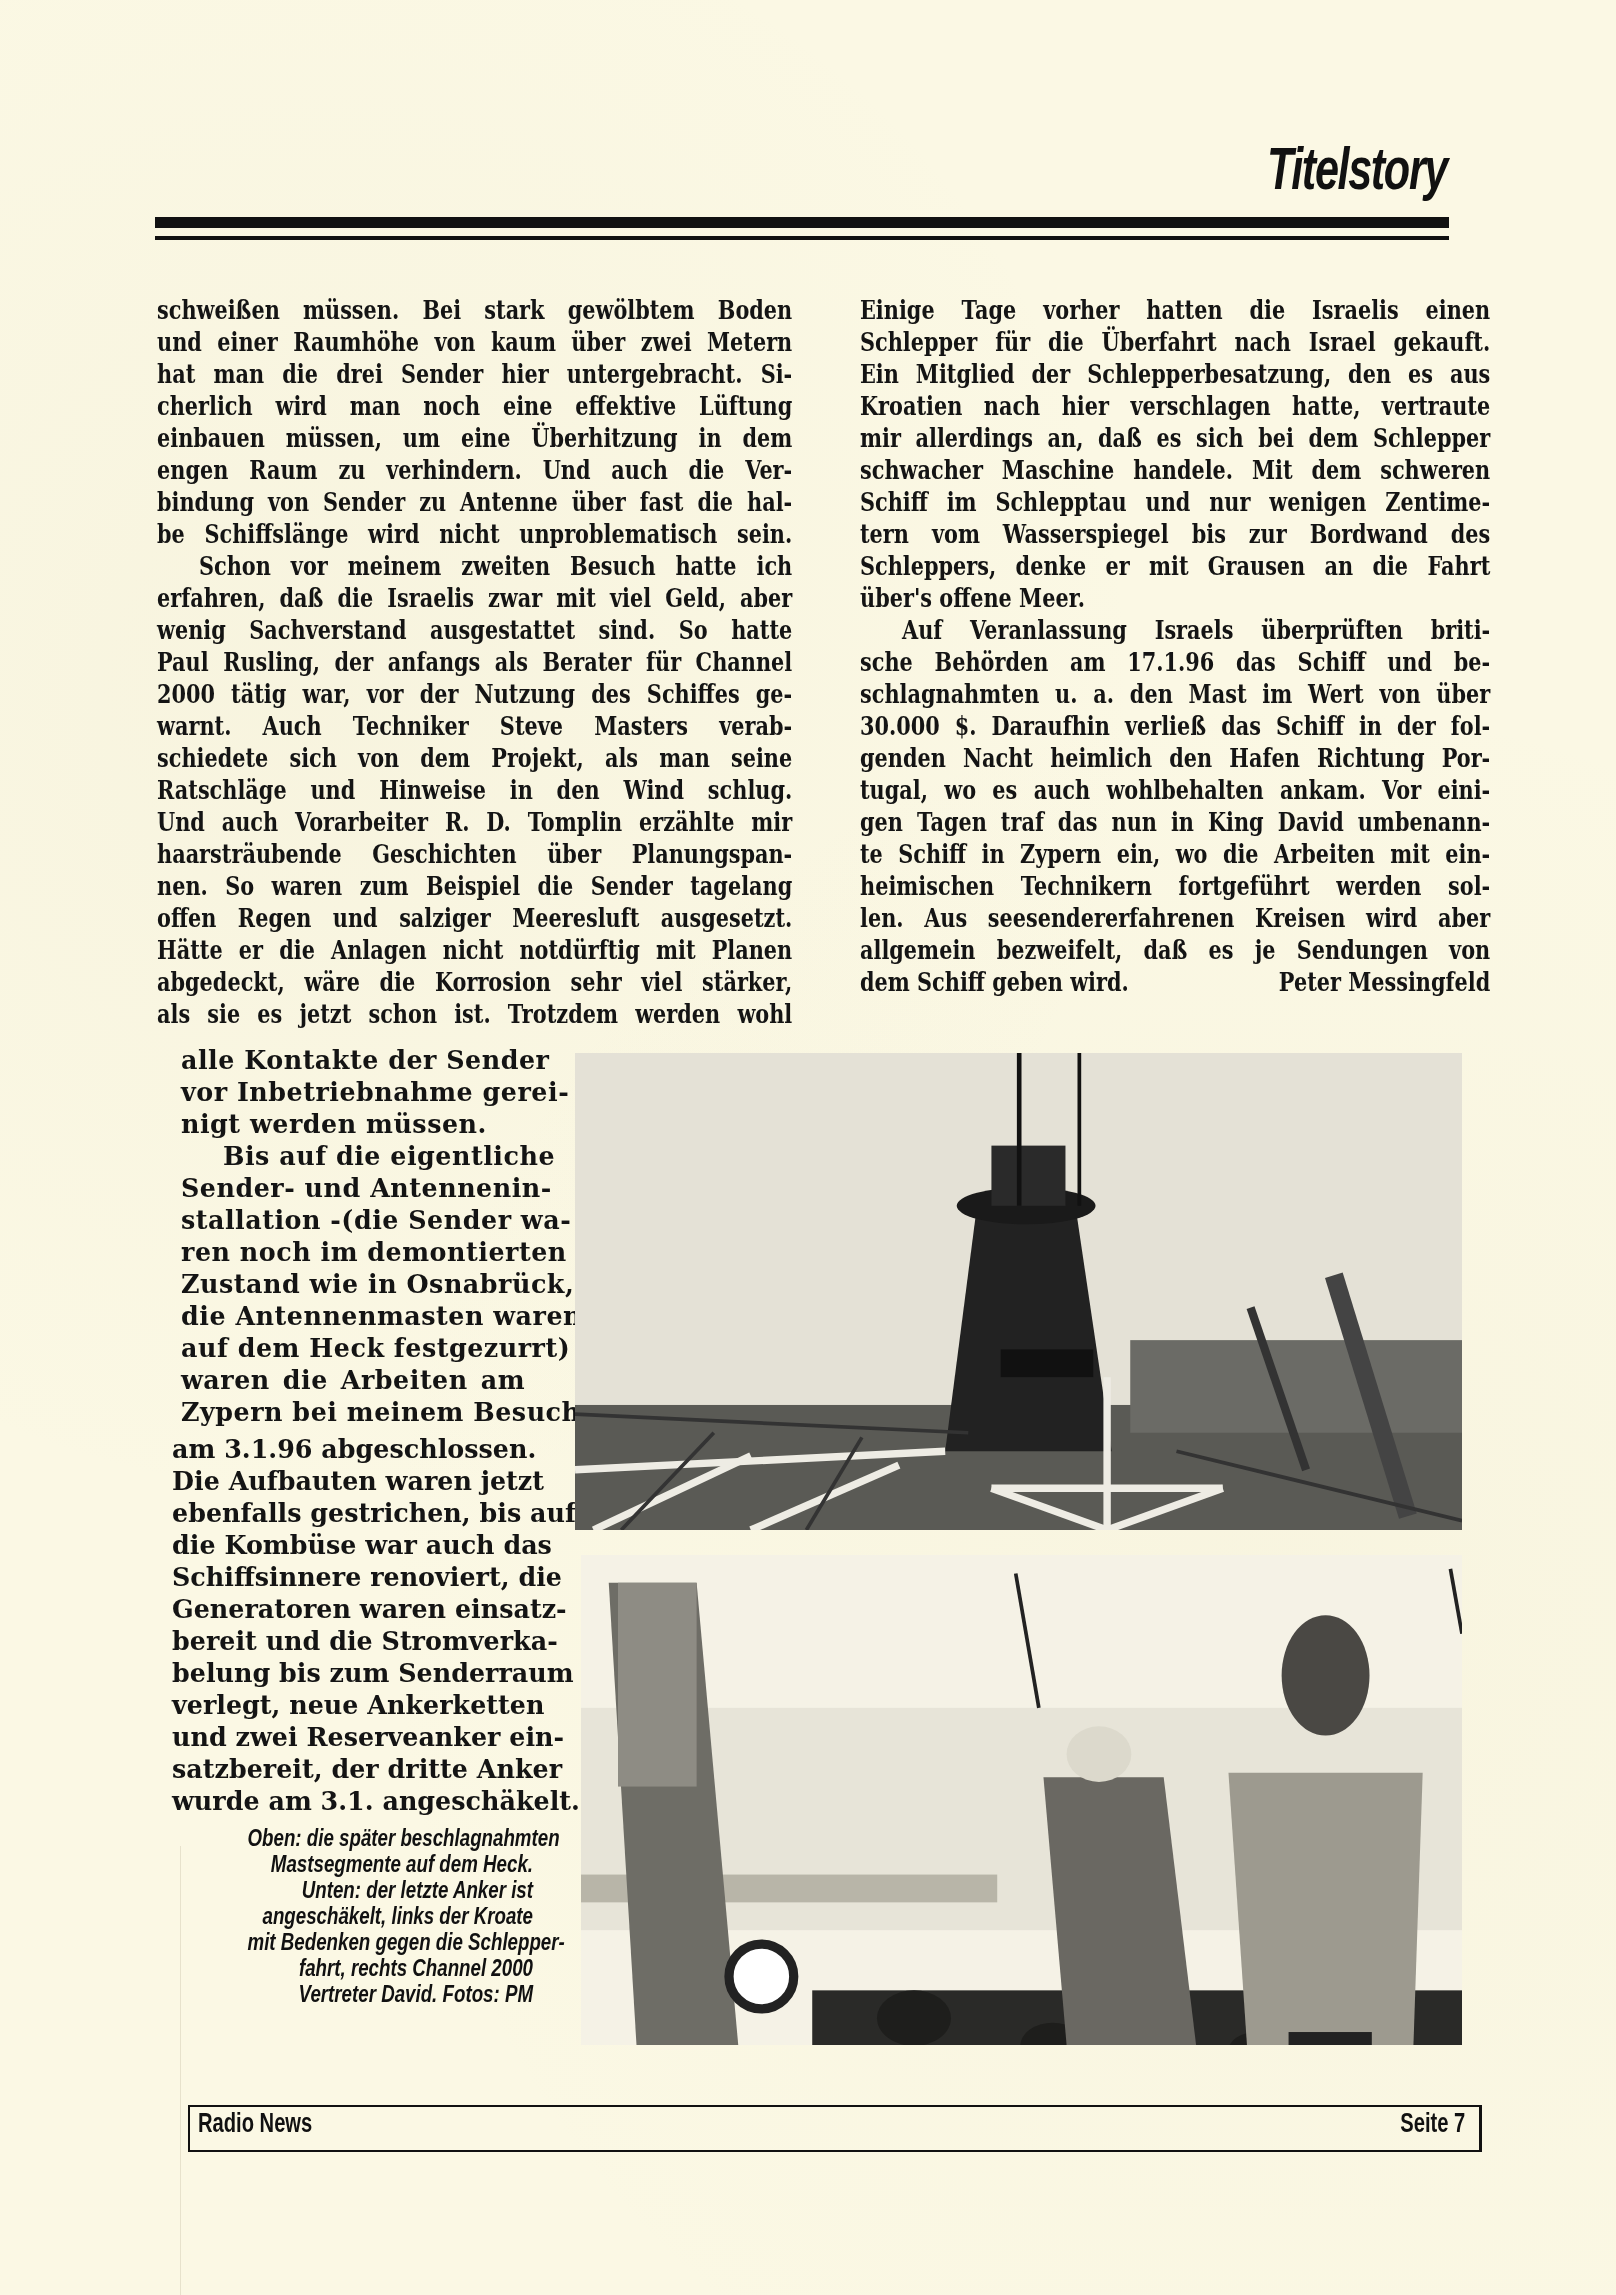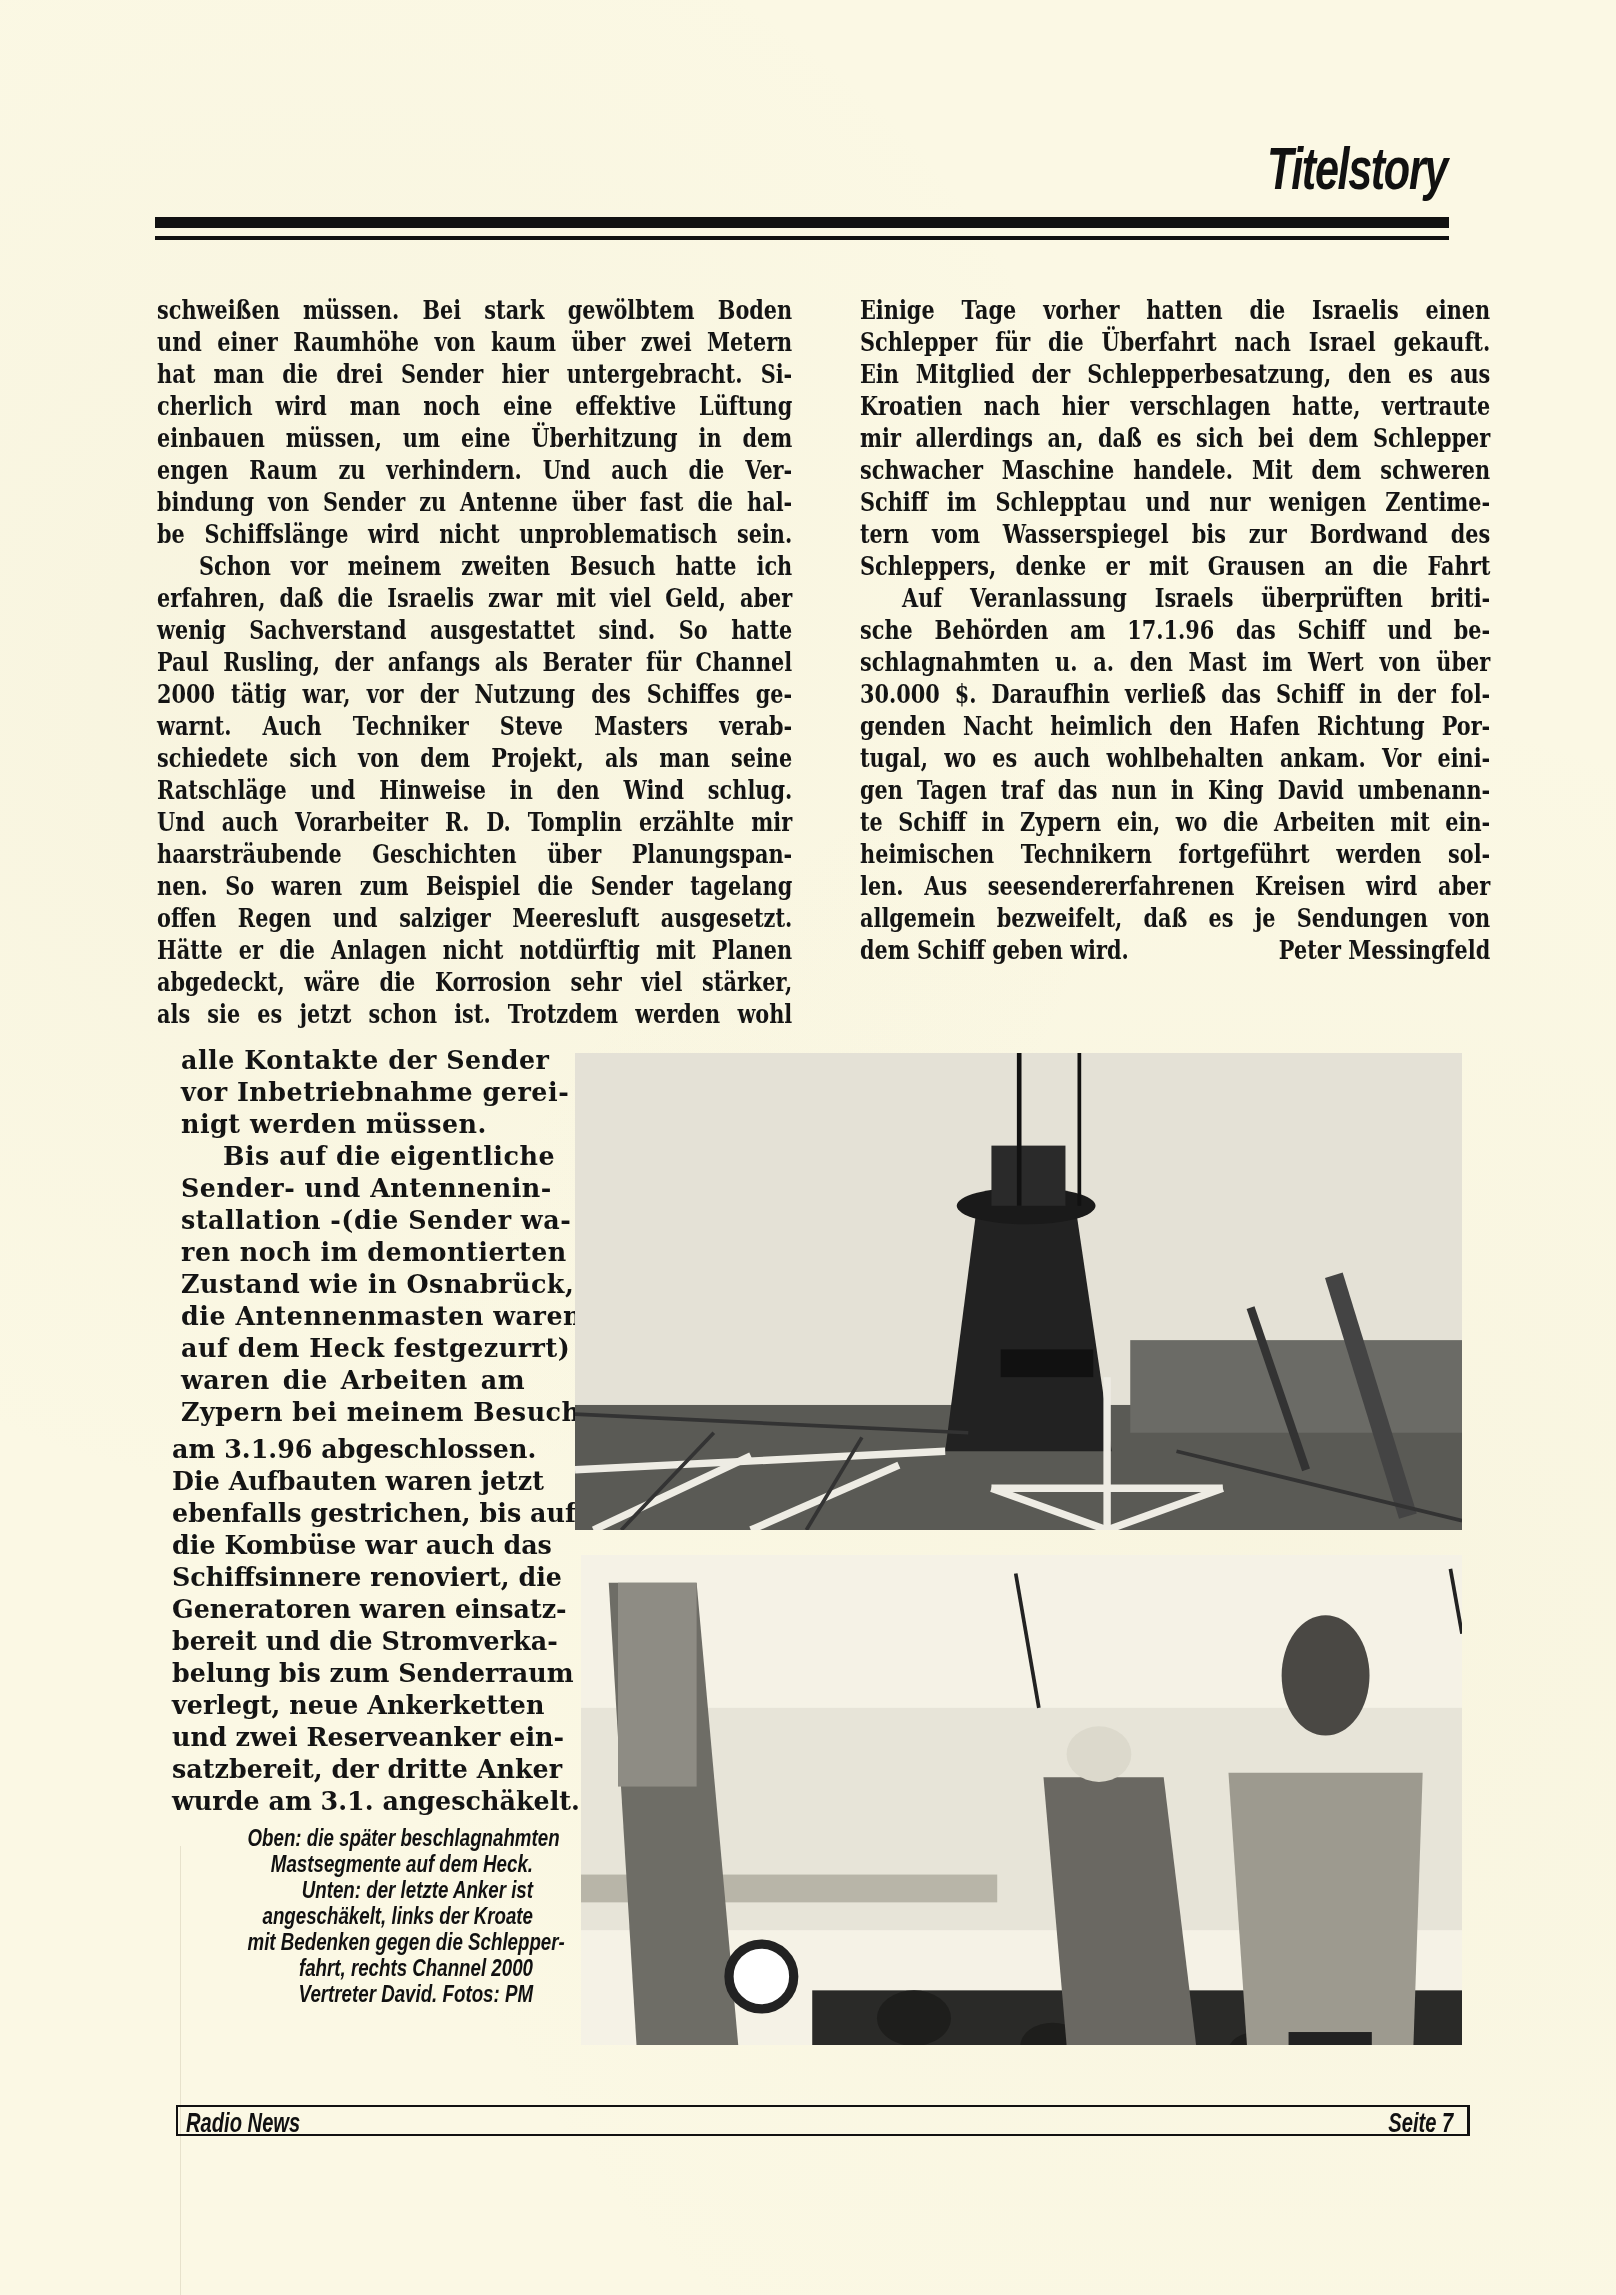--- a/index.html
+++ b/index.html
@@ -67,22 +67,22 @@
     position: absolute; left: 167px; top: 1825px; width: 366px;
     font-family: "Liberation Sans", "DejaVu Sans", sans-serif;
     font-weight: bold; font-style: italic;
     font-size: 24px; line-height: 26px; text-align: right;
     color: #111;
   }
   .caption .cl { display: block; white-space: nowrap; transform: scaleX(0.78); transform-origin: right center; }
 
   
   .footer {
-    position: absolute; left: 176px; top: 2105px; width: 1294px; height: 31px;
-    border: 2.3px solid #111; border-right-width: 3.2px; box-sizing: border-box; font-style: italic;
+    position: absolute; left: 188px; top: 2105px; width: 1294px; height: 47px;
+    border: 2.3px solid #111; border-right-width: 3.2px; box-sizing: border-box;
   }
   .footer-left, .footer-right {
     position: absolute; top: 1.9px;
     font-family: "Liberation Sans", "DejaVu Sans", sans-serif;
     font-weight: bold; font-size: 28px; line-height: 28px; color: #111;
   }
   .footer-left { left: 8.3px; transform: scaleX(0.72); transform-origin: left top; }
   .footer-right { right: 14px; transform: scaleX(0.72); transform-origin: right top; }
 </style>
 </head>
@@ -216,20 +216,23 @@
       <span class="cond" style="display:block">schwacher Maschine handele. Mit dem schweren</span>
     </span>
   <span class="line">
       <span class="cond" style="display:block">Schiff im Schlepptau und nur wenigen Zentime-</span>
     </span>
   <span class="line">
       <span class="cond" style="display:block">tern vom Wasserspiegel bis zur Bordwand des</span>
     </span>
   <span class="line">
       <span class="cond" style="display:block">Schleppers, denke er mit Grausen an die Fahrt</span>
+    </span>
+  <span class="line last">
+      <span class="cond" style="display:block;text-align:left;text-align-last:left">über's offene Meer.</span>
     </span>
   <span class="line indent">
       <span class="cond" style="display:block">Auf Veranlassung Israels überprüften briti-</span>
     </span>
   <span class="line">
       <span class="cond" style="display:block">sche Behörden am 17.1.96 das Schiff und be-</span>
     </span>
   <span class="line">
       <span class="cond" style="display:block">schlagnahmten u. a. den Mast im Wert von über</span>
     </span>

